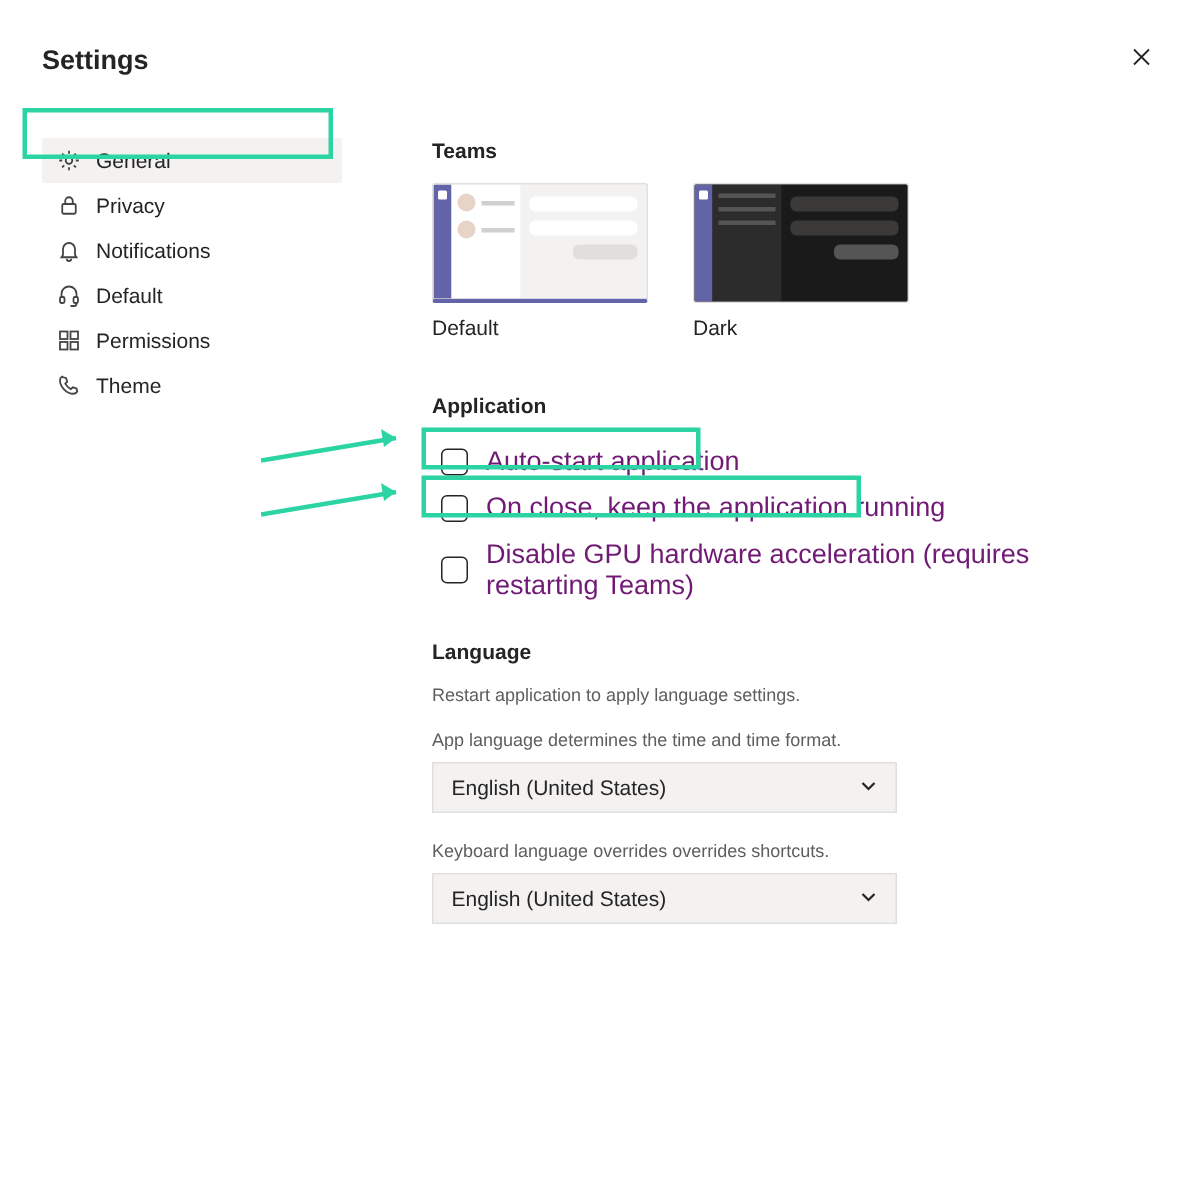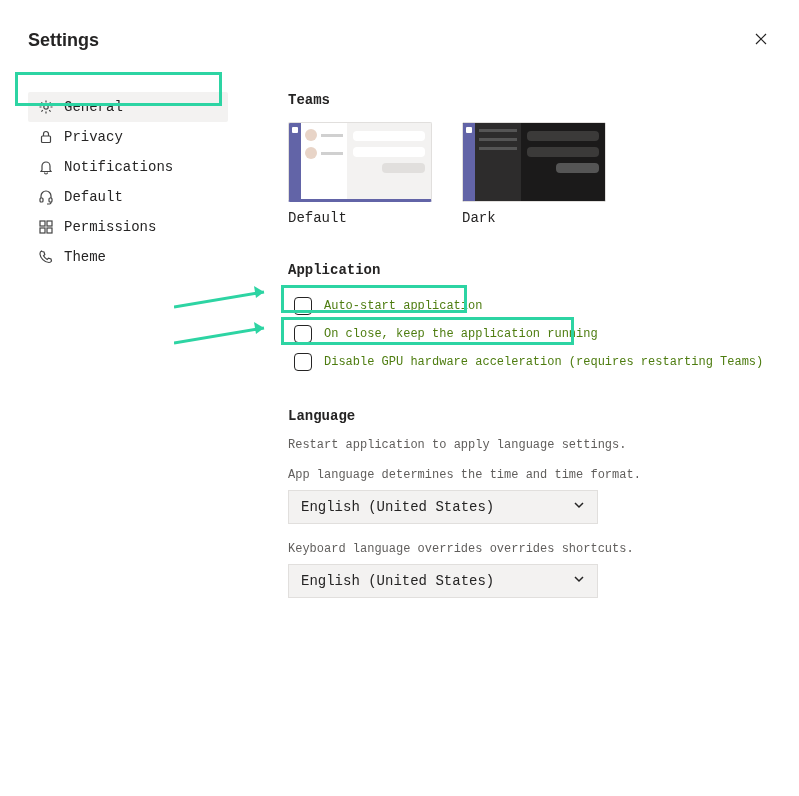--- a/index.html
+++ b/index.html
@@ -31,21 +31,20 @@
   .close-x {
     font-size: 16px;
     line-height: 1;
     color: #252424;
     cursor: pointer;
     padding: 4px;
   }
   .body {
     display: flex;
     gap: 60px;
-    font-family: Liberation Mono, monospace;
   }
   .sidebar {
     width: 200px;
     flex-shrink: 0;
   }
   .sidebar-item {
     display: flex;
     align-items: center;
     gap: 10px;
     padding: 7px 10px;
@@ -119,38 +118,38 @@
   .thumb-hc .tl-strip { width: 12px; background: #000; border-right:1px solid #0ff; }
   .thumb-hc .tl-strip::before { content:""; display:block; width:6px; height:6px; border:1px solid #0ff; margin:4px auto; }
   .thumb-hc .tl-left { width: 46px; background: #000; padding: 6px 4px; border-right:1px solid #ff0; }
   .thumb-hc .tl-left .row { height:3px; background:#ff0; margin-bottom:6px; }
   .thumb-hc .tl-right { flex:1; background: #000; padding: 8px 6px; }
   .thumb-hc .tl-right .r { display:flex; gap:4px; align-items:center; margin-bottom:6px; }
   .thumb-hc .tl-right .av { width:10px; height:10px; border:1px solid #0ff; border-radius:50%; }
   .thumb-hc .tl-right .bub { flex:1; height:8px; border:1px solid #fff; }
 
   
-  .app-section { margin-bottom: 32px; }
+  .app-section { margin-bottom: 20px; }
   .check-row {
     display: flex;
     align-items: center;
     gap: 12px;
     padding: 5px 6px;
     margin-bottom: 0;
     cursor: pointer;
   }
   .cb {
     width: 18px;
     height: 18px;
     border: 1.5px solid #252424;
     border-radius: 4px;
     background: #fff;
     flex-shrink: 0;
   }
-  .check-row .cl { font-size: 12px; color: #4d7c0f; }
+  .check-row .cl { font-size: 18px; color: #701a75; }
 
   
   .lang-section .hint {
     font-size: 12px;
     color: #605e5c;
     margin-bottom: 16px;
   }
   .lang-section .sublabel {
     font-size: 12px;
     color: #605e5c;

